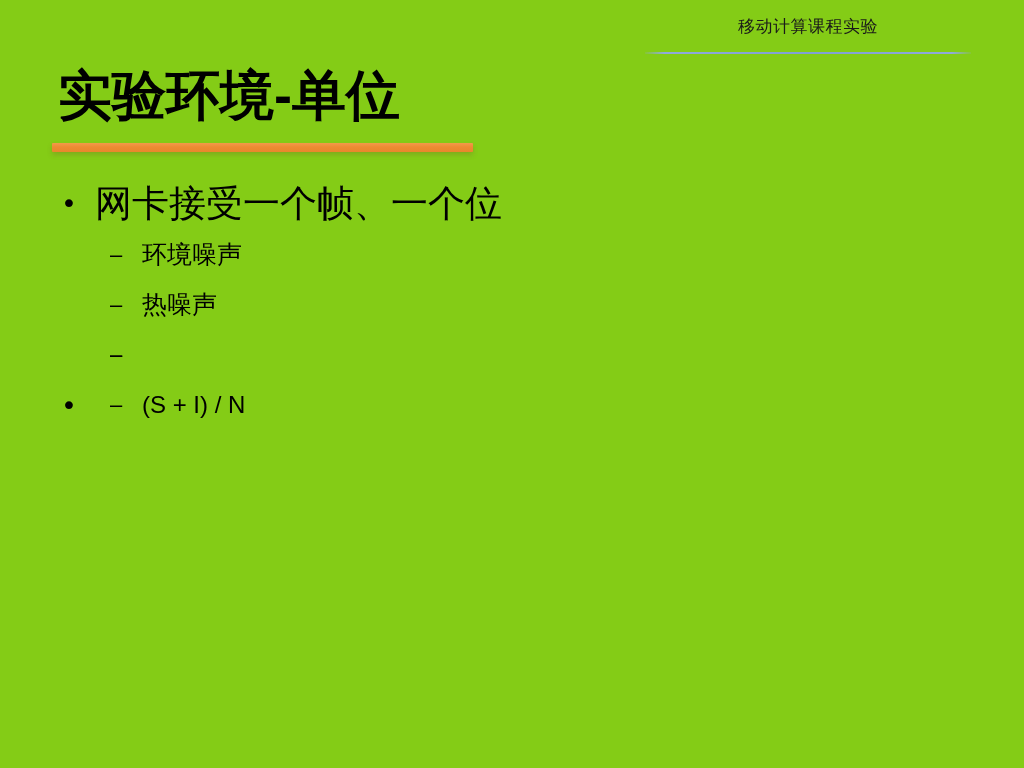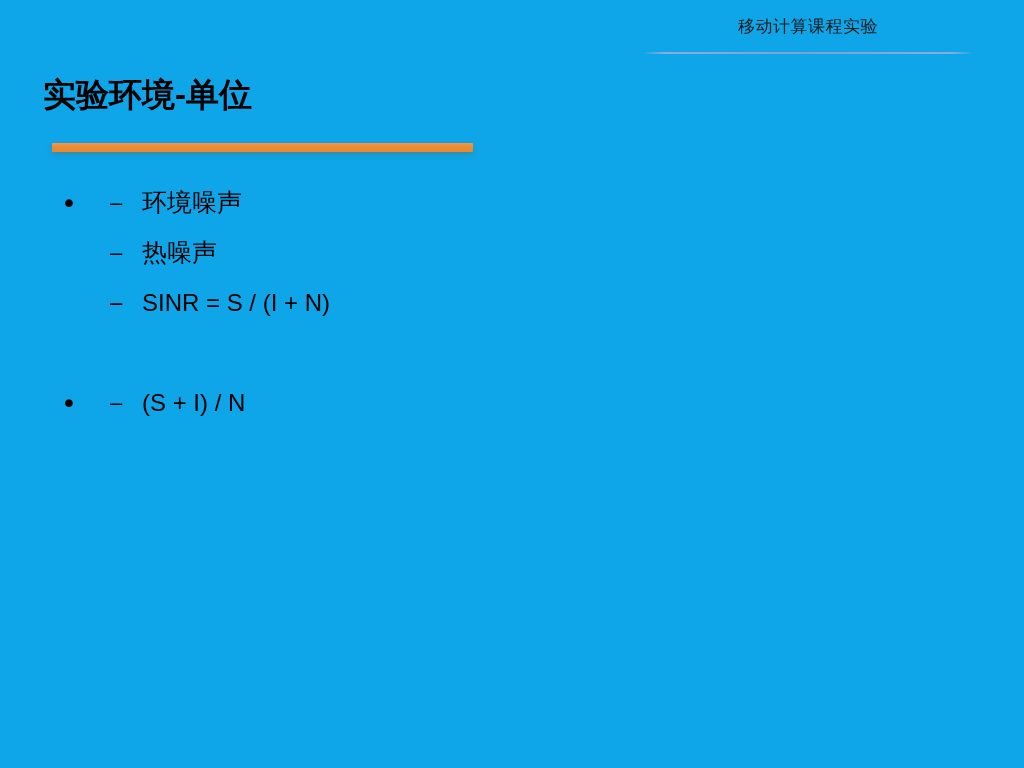--- a/index.html
+++ b/index.html
@@ -12,21 +12,21 @@
     background: #ffffff;
     font-family: "Liberation Sans", "DejaVu Sans", sans-serif;
     color: #000000;
     overflow: hidden;
   }
 
   .slide {
     position: relative;
     width: 1024px;
     height: 768px;
-    background: #0ea5e9;
+    background: #84cc16;
   }
 
   
   .header {
     position: absolute;
     left: 645px;
     top: 14px;
     width: 326px;
     text-align: center;
   }
@@ -48,23 +48,23 @@
                 rgba(143,170,220,0.15) 0%,
                 #8FAADC 6%,
                 #7FA0D4 50%,
                 #8FAADC 94%,
                 rgba(143,170,220,0.15) 100%);
   }
 
   
   .title {
     position: absolute;
-    left: 43px;
+    left: 58px;
     top: 64px;
-    font-size: 33px;
+    font-size: 54px;
     font-weight: bold;
     line-height: 62px;
     letter-spacing: 0px;
     color: #000000;
     white-space: nowrap;
   }
   .title-bar {
     position: absolute;
     left: 52px;
     top: 143px;
@@ -140,39 +140,39 @@
   </div>
   <div class="header-rule"></div>
 
   <div class="title">实验环境-单位</div>
   <div class="title-bar"></div>
 
   <div class="body">
 
     <div class="lvl1">
       <span class="marker">•</span>
+      <span>网卡接受一个帧、一个位</span>
     </div>
 
     <div class="lvl2 cjk">
       <span class="marker">–</span>
       <span>环境噪声</span>
     </div>
 
     <div class="lvl2 cjk">
       <span class="marker">–</span>
       <span>热噪声</span>
     </div>
 
     <div class="lvl2">
       <span class="marker">–</span>
     </div>
 
     <div class="lvl2">
       <span class="marker">–</span>
-      <span>SINR = S / (I + N)</span>
     </div>
 
     <div class="spacer"></div>
 
     <div class="lvl1">
       <span class="marker">•</span>
     </div>
 
     <div class="lvl2">
       <span class="marker">–</span>

